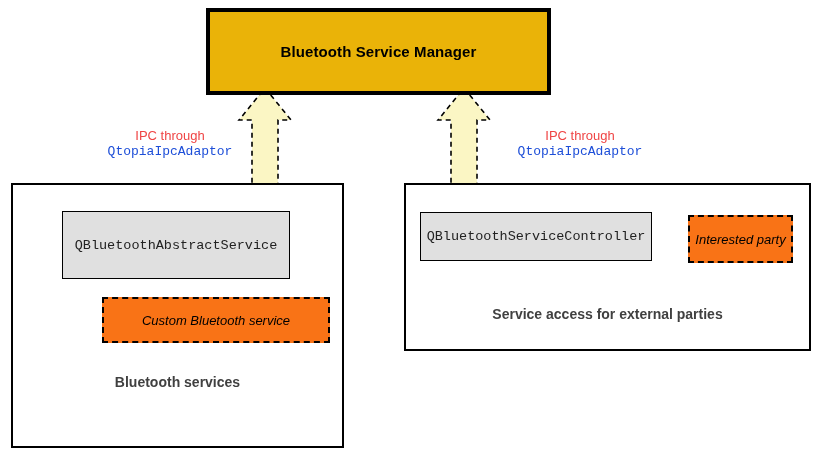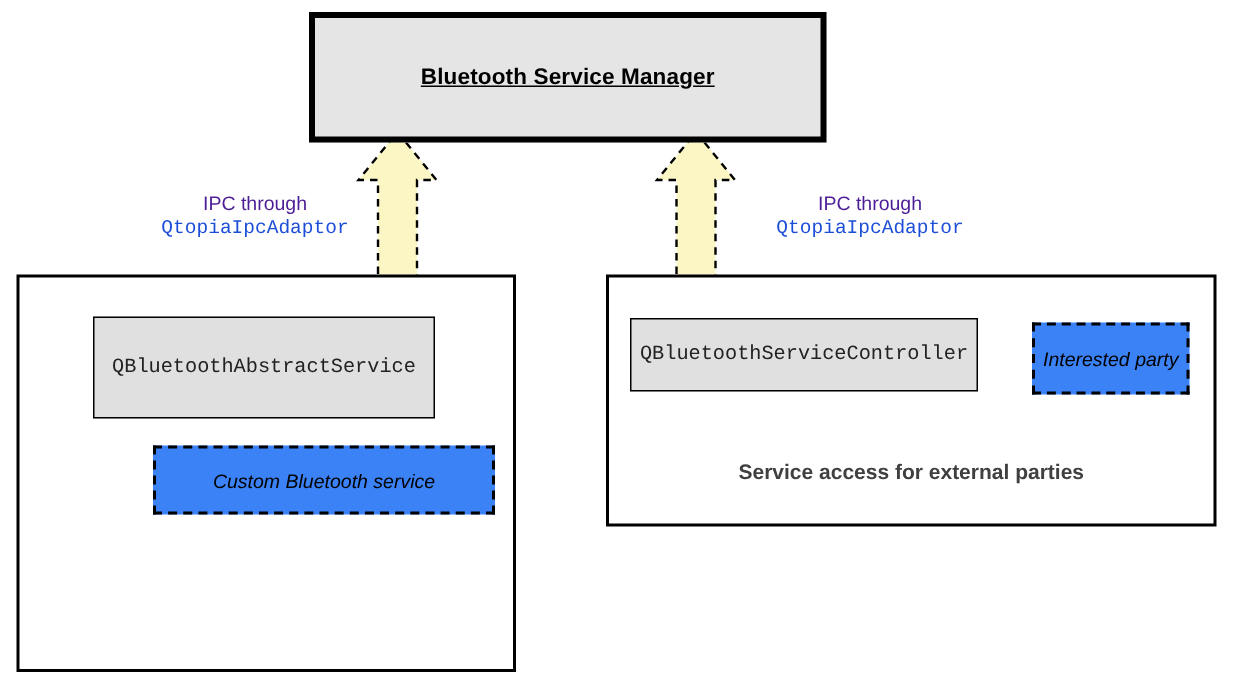--- a/index.html
+++ b/index.html
@@ -18,25 +18,24 @@
 
   
   .manager-box {
     position: absolute;
     left: 206px;
     top: 8px;
     width: 345px;
     height: 87px;
     box-sizing: border-box;
     border: 4px solid #000000;
-    background: #e5e5e5;
+    background: #eab308;
     display: flex;
     align-items: center;
     justify-content: center;
-    text-decoration: underline;
   }
   .manager-title {
     font-family: "Liberation Sans", sans-serif;
     font-size: 15px;
     font-weight: bold;
     color: #000000;
     letter-spacing: 0.1px;
   }
 
   
@@ -78,21 +77,21 @@
     white-space: nowrap;
   }
   .class-abstract   { left: 62px;  top: 211px; width: 228px; height: 68px; }
   .class-controller { left: 420px; top: 212px; width: 232px; height: 49px; }
 
   
   .dashed-box {
     position: absolute;
     box-sizing: border-box;
     border: 2px dashed #000000;
-    background: #3b82f6;
+    background: #f97316;
     display: flex;
     align-items: center;
     justify-content: center;
     text-align: center;
   }
   .dashed-box span {
     font-family: "Liberation Sans", sans-serif;
     font-size: 13px;
     font-style: italic;
     color: #000000;
@@ -104,21 +103,21 @@
   
   .ipc-label {
     position: absolute;
     text-align: center;
     white-space: nowrap;
   }
   .ipc-line1 {
     display: block;
     font-family: "Liberation Sans", sans-serif;
     font-size: 13px;
-    color: #4c1d95;
+    color: #ef4444;
   }
   .ipc-line2 {
     display: block;
     font-family: "Liberation Mono", monospace;
     font-size: 13px;
     color: #1d4ed8;
     margin-top: 1px;
   }
   .ipc-left  { left: 70px;  top: 128px; width: 200px; }
   .ipc-right { left: 480px; top: 128px; width: 200px; }
@@ -176,20 +175,21 @@
   <div class="panel panel-left"></div>
 
   <div class="class-box class-abstract">
     <span>QBluetoothAbstractService</span>
   </div>
 
   <div class="dashed-box box-custom">
     <span>Custom Bluetooth service</span>
   </div>
 
+  <div class="panel-caption caption-left">Bluetooth services</div>
 
   <div class="panel panel-right"></div>
 
   <div class="class-box class-controller">
     <span>QBluetoothServiceController</span>
   </div>
 
   <div class="dashed-box box-interest">
     <span>Interested party</span>
   </div>

